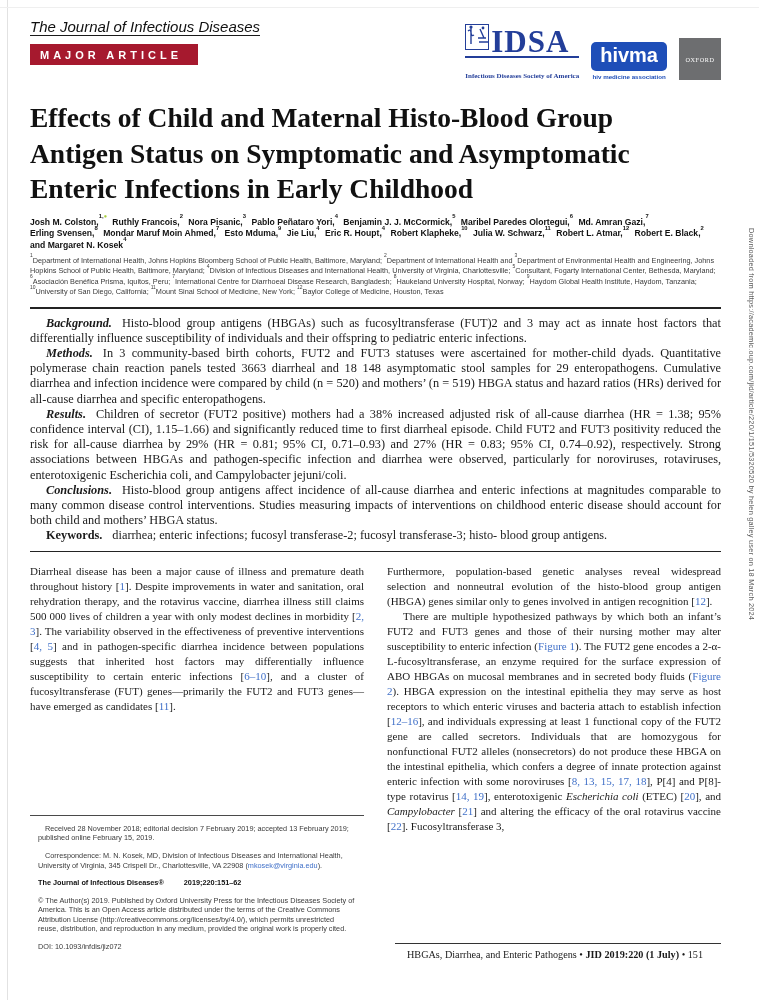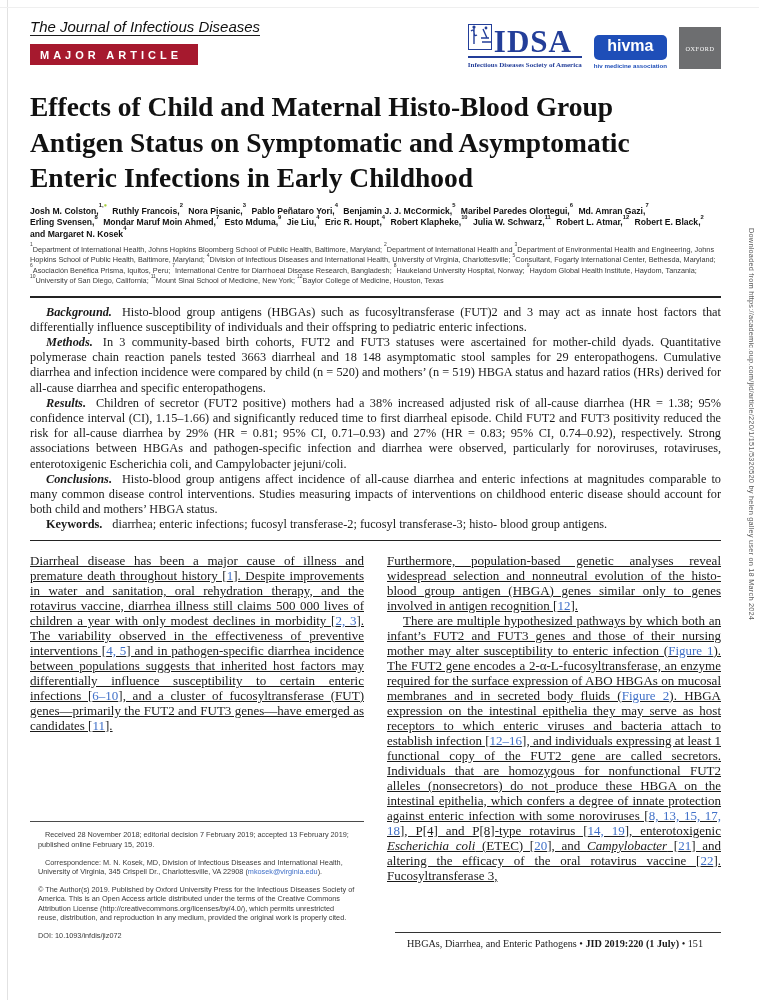--- a/index.html
+++ b/index.html
@@ -19,23 +19,23 @@
     font-size:15px; color:#111; padding-bottom:0; border-bottom:1.6px solid #1a1a1a;
   }
   .badge {
     display:inline-block; margin-top:8px; background:#A6192E; color:#fff;
     font-family:"Liberation Sans", sans-serif; font-weight:bold; font-size:11px;
     letter-spacing:4px; padding:5px 16px 4px 10px;
   }
   .logos { display:flex; gap:12px; align-items:flex-end; margin-top:6px; }
   .idsa-top { display:flex; align-items:flex-end; gap:2px; }
   .idsa-acronym { font-family:"Liberation Serif", serif; font-weight:bold; font-size:31px; line-height:0.82; color:#233E99; letter-spacing:1px; }
-  .idsa-sub { font-family:"Liberation Serif", serif; font-weight:bold; font-size:7px; color:#233E99; border-top:2px solid #233E99; margin-top:2px; padding-top:3px; white-space:nowrap; }
+  .idsa-sub { font-family:"Liberation Serif", serif; font-weight:bold; font-size:7px; color:#233E99; border-top:2px solid #233E99; margin-top:2px; padding-top:14px; white-space:nowrap; }
   .hivma { text-align:center; }
-  .hivma-box { background:#1E4EB8; border-radius:5px; color:#fff; font-family:"Liberation Sans", sans-serif; font-weight:bold; font-size:16px; line-height:1; padding:3px 9px 6px; }
+  .hivma-box { background:#1E4EB8; border-radius:5px; color:#fff; font-family:"Liberation Sans", sans-serif; font-weight:bold; font-size:20px; line-height:1; padding:3px 9px 6px; }
   .hivma-sub { font-family:"Liberation Sans", sans-serif; font-weight:bold; font-size:6.2px; color:#1E4EB8; margin-top:2px; white-space:nowrap; }
   .oxford-box { width:42px; height:42px; background:#6D6E70; color:#fff; display:flex; align-items:center; justify-content:center; font-size:6.2px; letter-spacing:0.6px; font-family:"Liberation Serif", serif; }
 
   
   .title { font-weight:bold; font-size:27.5px; line-height:35.5px; color:#111; margin:20px 0 10px; max-width:670px; }
   .authors { margin:0; font-family:"Liberation Sans", sans-serif; font-weight:bold; font-size:8.6px; line-height:11.5px; color:#111; }
   .author { white-space:nowrap; margin-right:3px; }
   sup, .asup { font-size:68%; position:relative; top:-0.45em; line-height:0; }
   .orcid { color:#A6CE39; font-size:5.5px; }
   .affiliations { margin:5px 0 0; font-family:"Liberation Sans", sans-serif; font-size:7.3px; line-height:10.4px; color:#3a3a3a; }
@@ -46,21 +46,21 @@
   
   .abstract { margin-top:7px; font-size:12.3px; line-height:15.2px; text-align:justify; }
   .abs-para { margin:0; text-indent:16px; }
   .abs-label { font-weight:bold; margin-right:10px; }
   .abs-label.ital { font-style:italic; }
 
   
   .columns { display:flex; gap:23px; margin-top:12px; height:396px; }
   .col { width:336px; display:flex; flex-direction:column; }
   .col.right { position:relative; padding-bottom:24px; }
-  .bp { margin:0; text-align:justify; font-size:13px; line-height:15px;text-decoration:underline; }
+  .bp { margin:0; text-align:justify; font-size:11px; line-height:15px; }
   .bp.indent { text-indent:16px; }
   .cite, .link { color:#4070C8; }
   .ital { font-style:italic; }
 
   
   .fnblock { margin-top:auto; font-family:"Liberation Sans", sans-serif; font-size:7.3px; line-height:9.6px; color:#3a3a3a; }
   .fn-rule { height:1px; background:#4a4a4a; margin-bottom:5px; }
   .fnblock p { margin:8px; }
   .fn-received, .fn-corr { text-indent:7px; }
   .fn-journal { font-weight:bold; color:#111; margin-top:3px !important; }
@@ -207,20 +207,21 @@
         <p class="bp">
           
         <span>Diarrheal disease has been a major cause of illness and premature death throughout history [</span><span class="cite">1</span><span>]. Despite improvements in water and sanitation, oral rehydration therapy, and the rotavirus vaccine, diarrhea illness still claims 500 000 lives of children a year with only modest declines in morbidity [</span><span class="cite">2, 3</span><span>]. The variability observed in the effectiveness of preventive interventions [</span><span class="cite">4, 5</span><span>] and in pathogen-specific diarrhea incidence between populations suggests that inherited host factors may differentially influence susceptibility to certain enteric infections [</span><span class="cite">6–10</span><span>], and a cluster of fucosyltransferase (FUT) genes—primarily the FUT2 and FUT3 genes—have emerged as candidates [</span><span class="cite">11</span><span>].</span></p>
 
         <div class="fnblock">
           <div class="fn-rule"></div>
           <p class="fn-received">Received 28 November 2018; editorial decision 7 February 2019; accepted 13 February 2019; published online February 15, 2019.</p>
           <p class="fn-corr">
             
           <span>Correspondence: M. N. Kosek, MD, Division of Infectious Diseases and International Health, University of Virginia, 345 Crispell Dr., Charlottesville, VA 22908 (</span><span class="link">mkosek@virginia.edu</span><span>).</span></p>
+          <p class="fn-journal"><span>The Journal of Infectious Diseases®</span><span class="fn-cite">2019;220:151–62</span></p>
           <p class="fn-copy">© The Author(s) 2019. Published by Oxford University Press for the Infectious Diseases Society of America. This is an Open Access article distributed under the terms of the Creative Commons Attribution License (http://creativecommons.org/licenses/by/4.0/), which permits unrestricted reuse, distribution, and reproduction in any medium, provided the original work is properly cited.</p>
           <p class="fn-doi">DOI: 10.1093/infdis/jiz072</p>
         </div>
       </div>
 
       <div class="col right">
         <p class="bp">
           
         <span>Furthermore, population-based genetic analyses reveal widespread selection and nonneutral evolution of the histo-blood group antigen (HBGA) genes similar only to genes involved in antigen recognition [</span><span class="cite">12</span><span>].</span></p>
         <p class="bp indent">

